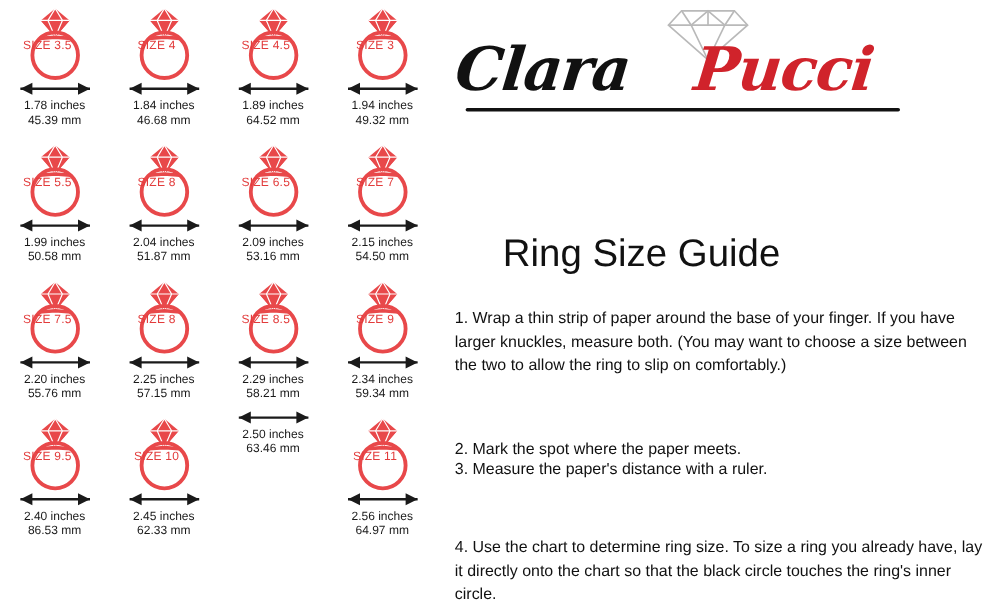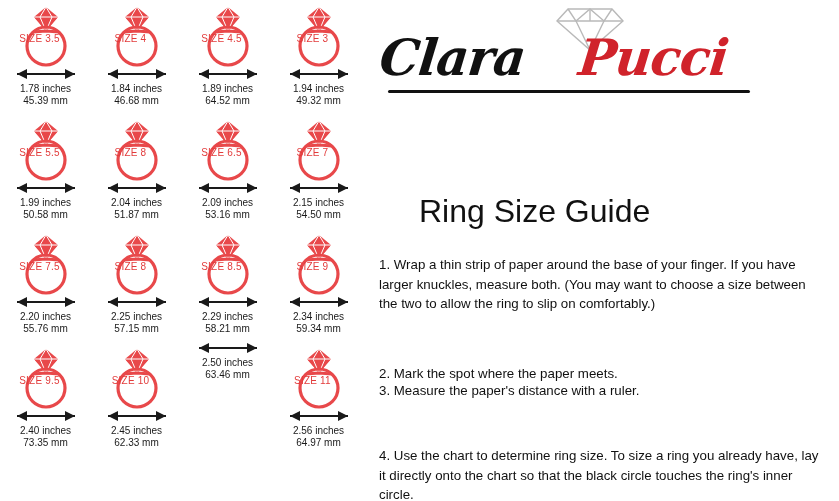--- a/index.html
+++ b/index.html
@@ -502,21 +502,21 @@
             <div class="size-label">SIZE 9.5</div>
           </div>
           <div class="arrow-wrap">
     <svg viewBox="0 0 86 14" width="86" height="14" aria-hidden="true">
       <line x1="14" y1="7" x2="72" y2="7" stroke="#1a1a1a" stroke-width="2"></line>
       <polygon points="14,7 24,2 24,12" fill="#1a1a1a"></polygon>
       <polygon points="72,7 62,2 62,12" fill="#1a1a1a"></polygon>
     </svg></div>
           <div class="measure">
             <div>2.40 inches</div>
-            <div>73.35 mm</div>
+            <div>86.53 mm</div>
           </div>
         </div>
         <div class="ring-cell">
           <div class="ring-art">
 
     <svg viewBox="0 0 86 64" width="86" height="64" aria-hidden="true">
       <g>
         <path d="M43 3 L31 13 L43 27 L55 13 Z" fill="#e8484a"></path>
         <path d="M31 13 L43 27 L55 13 Z" fill="#e8484a"></path>
         <path d="M31 13 L55 13" stroke="#ffffff" stroke-width="1"></path>

